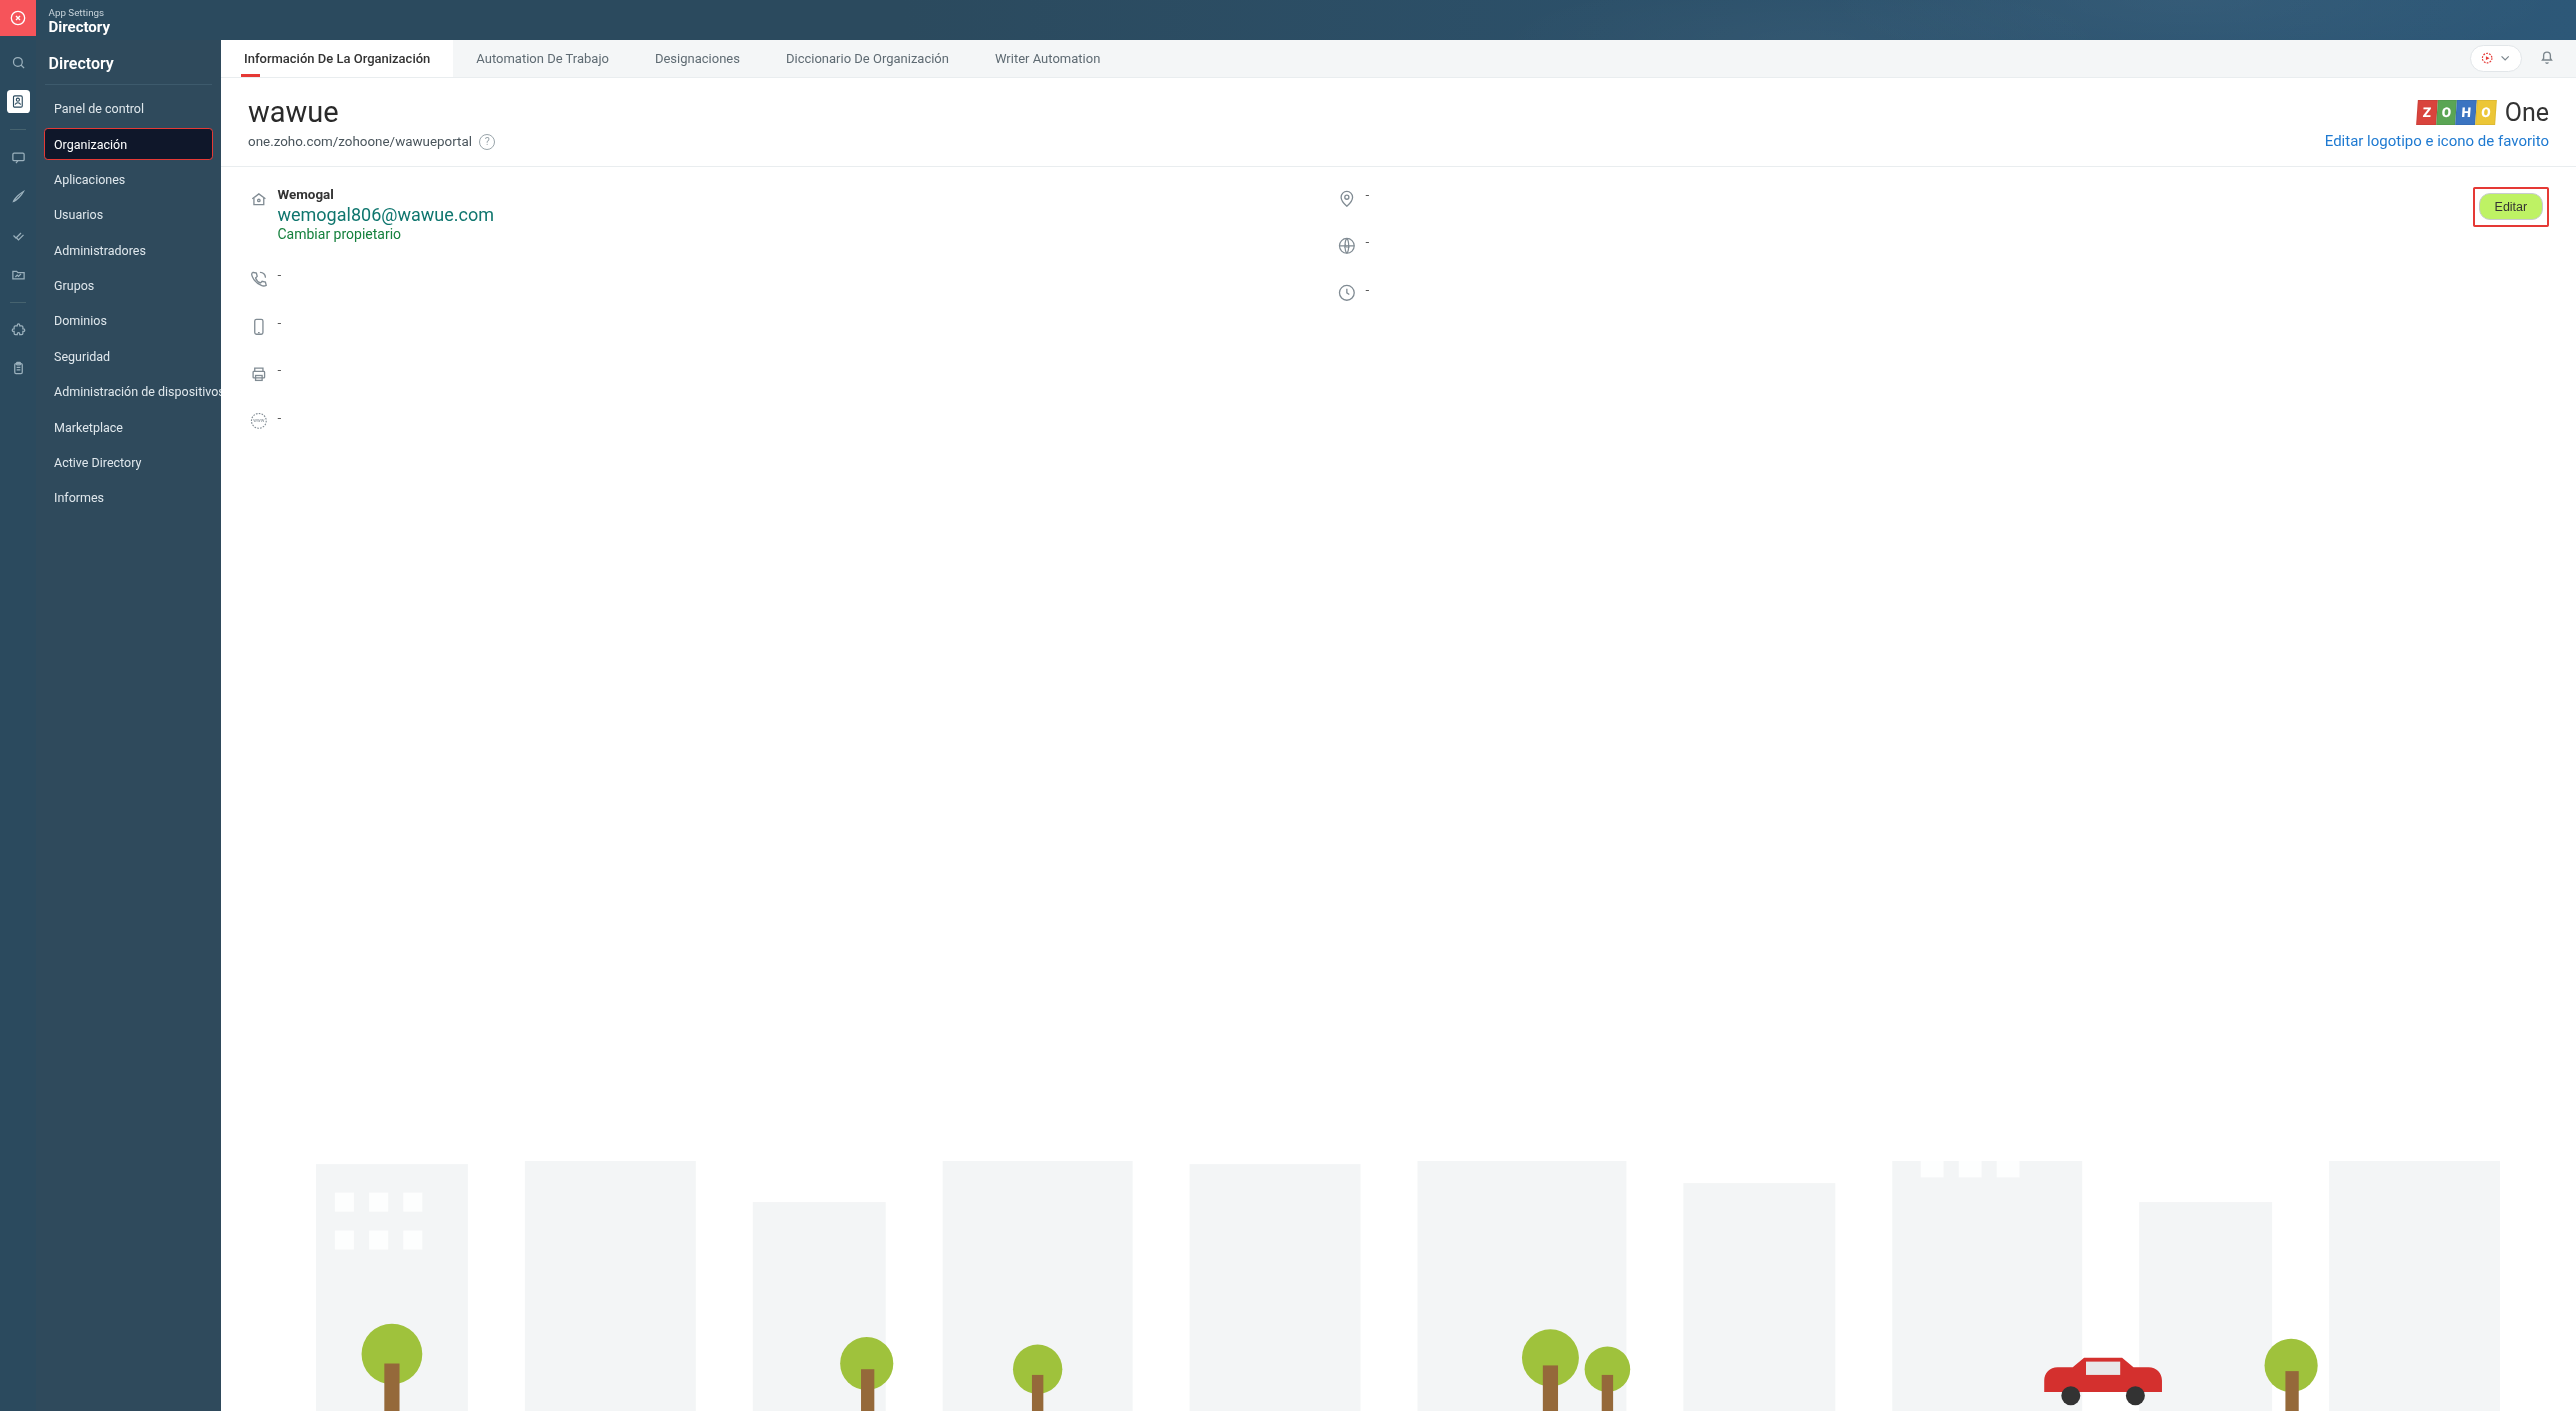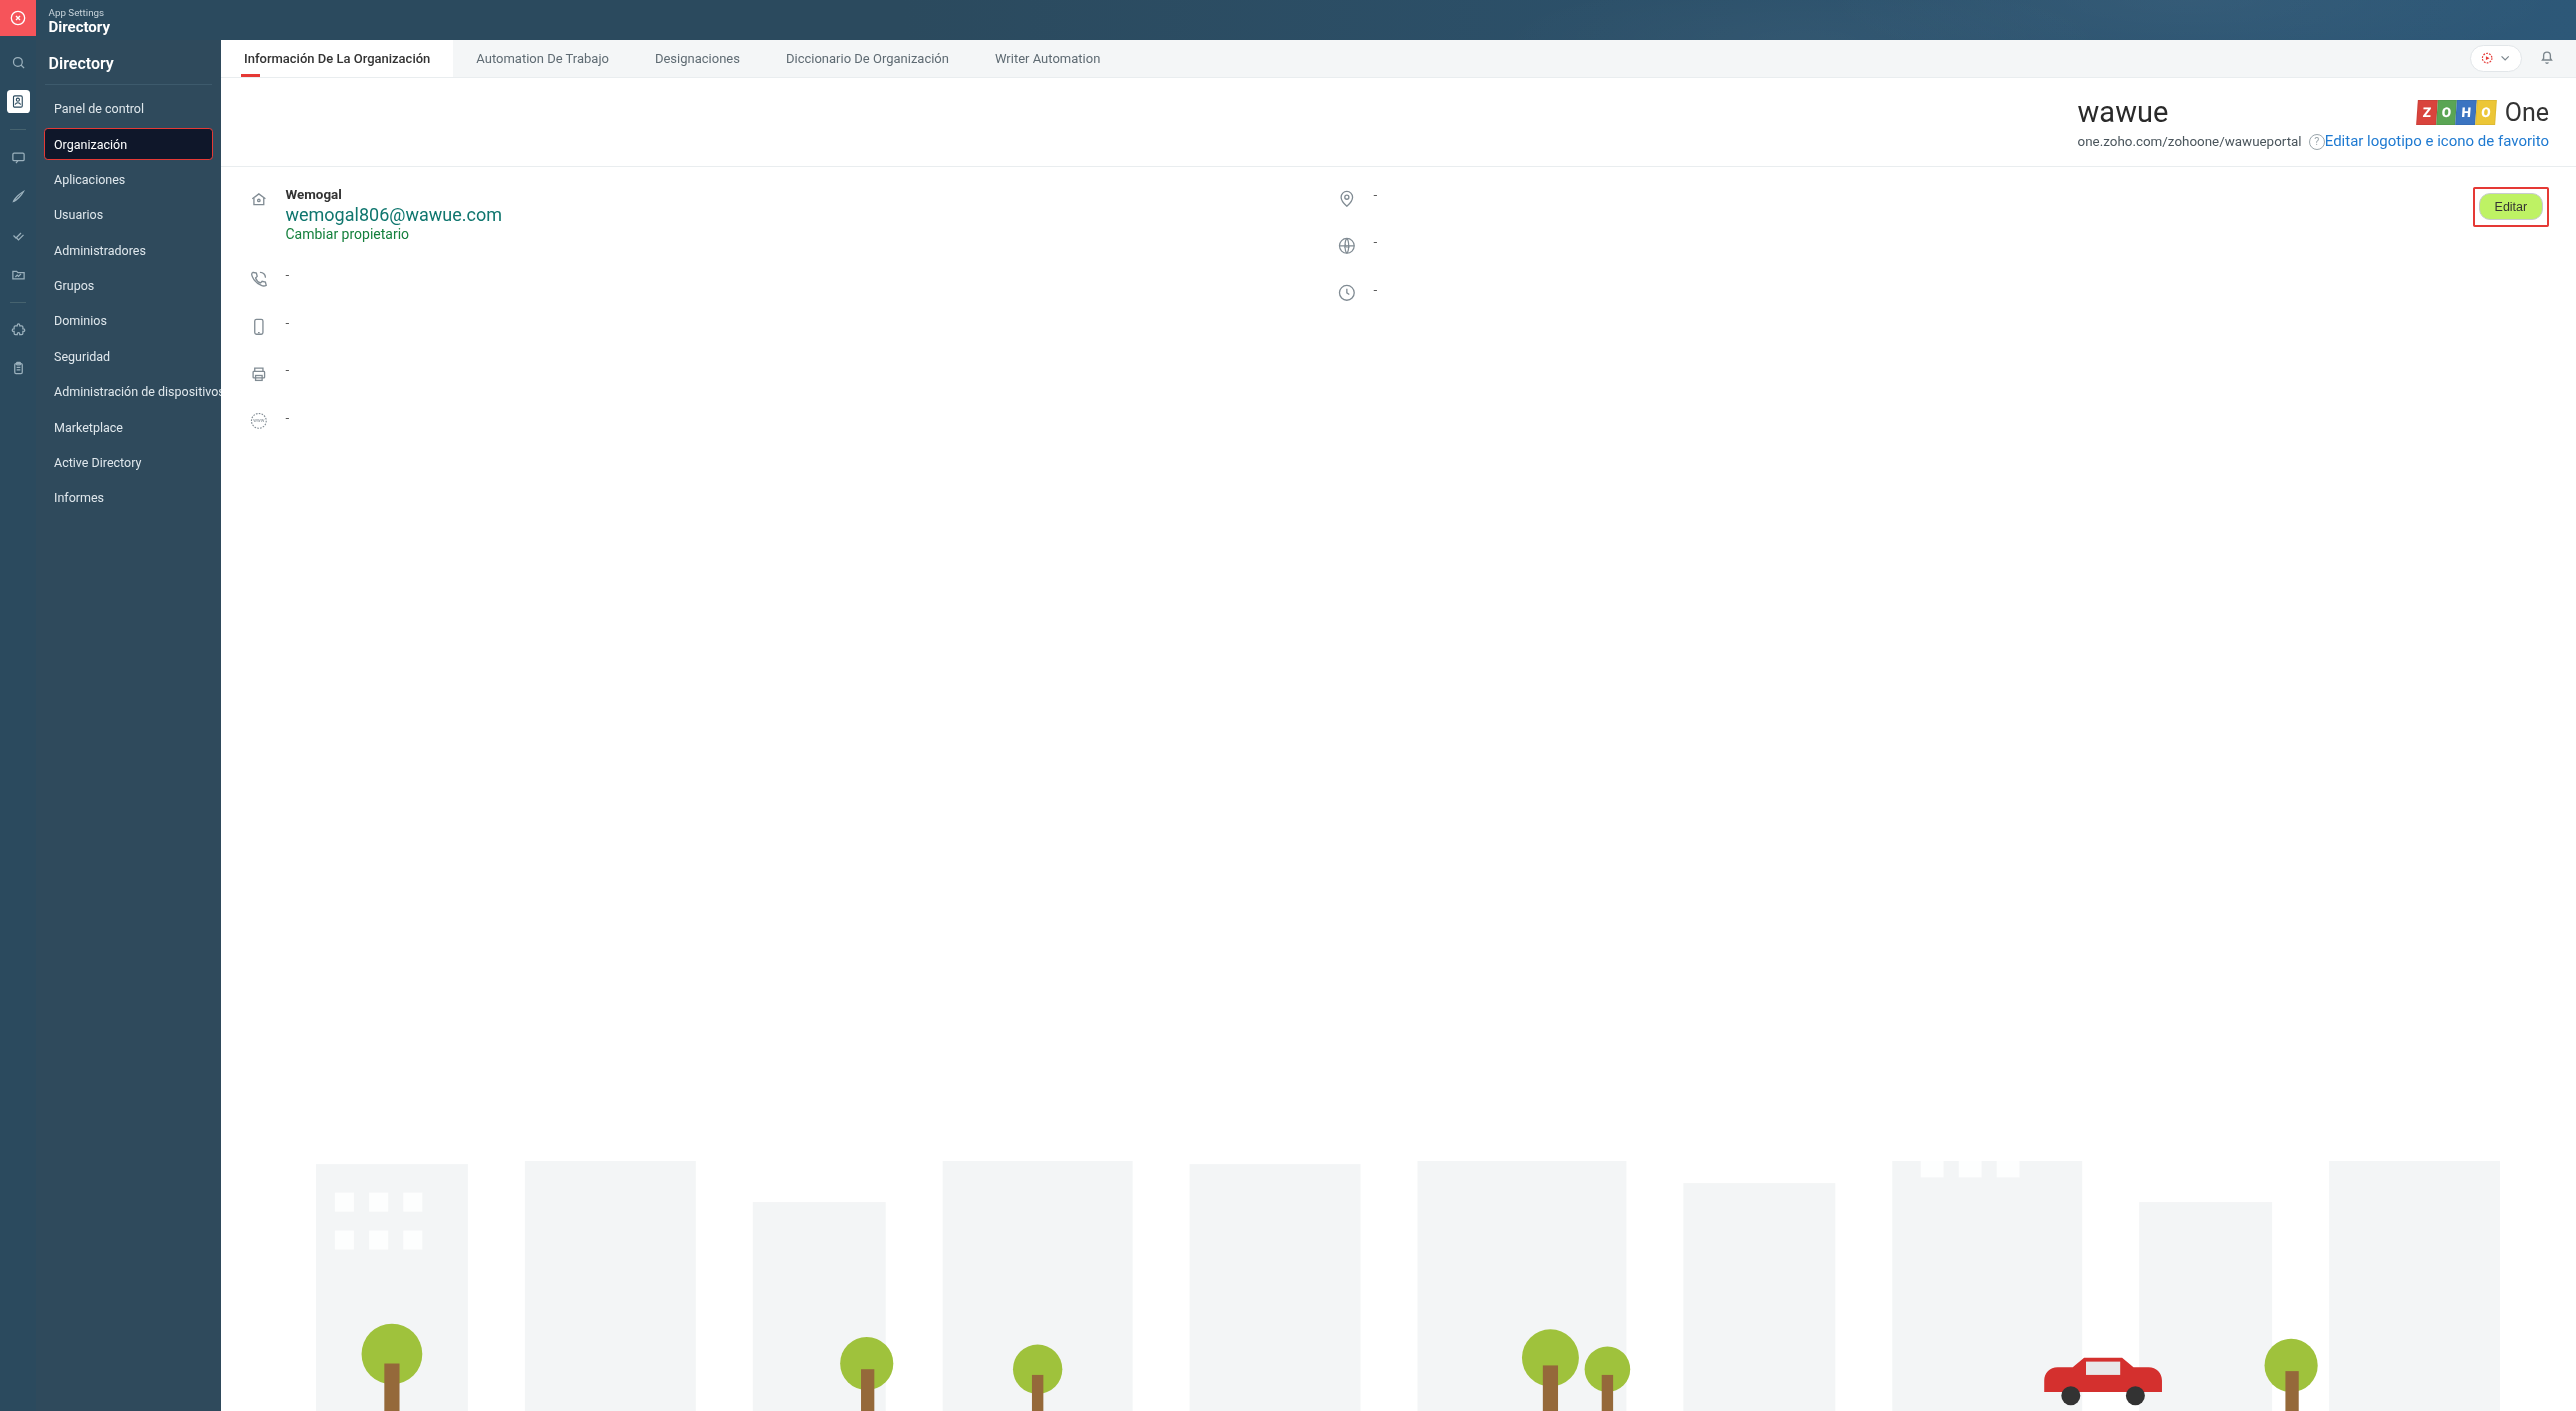--- a/index.html
+++ b/index.html
@@ -136,21 +136,21 @@
     border-radius:13.4px;
     cursor:pointer;
     color:#e53935;
   }
   .pill svg{ width:14.3px;height:14.3px;}
   .bell { color:#7a858c; cursor:pointer; }
   .bell svg{width:18px;height:18px;}
 
   
   .org-header {
-    display:flex; justify-content:flex-end; align-items:flex-start;
+    display:flex; justify-content:space-between; align-items:flex-start;
     padding: 19.7px 27px 16px 27px;
     border-bottom:0.9px solid #e9edef;
   }
   .org-name { font-size:29px; font-weight:400; color:#2a2a2a; line-height:1; margin-bottom:7.2px;}
   .org-url-row { display:flex; align-items:center; gap:7.2px; }
   .org-url { font-size:13.4px; color:#4a555c; }
   .help-circle {
     width:16px;height:16px;border:1.3px solid #9aa5ab;border-radius:50%;
     display:flex;align-items:center;justify-content:center;
     font-size:10.7px;color:#9aa5ab;cursor:pointer;
@@ -172,21 +172,21 @@
 
   
   .details {
     padding: 19.7px 27px;
     display:grid;
     grid-template-columns: minmax(358px,1fr) minmax(358px,1fr) 125px;
     column-gap: 27px;
     align-items:start;
   }
   .detail-col { display:flex; flex-direction:column; gap:25px; }
-  .detail-row { display:flex; gap:16px; align-items:flex-start; }
+  .detail-row { display:flex; gap:8px; align-items:flex-start; }
   .detail-icon {
     width:21.5px;height:21.5px;color:#808b93;flex-shrink:0;
     display:flex;align-items:center;justify-content:center;
     margin-top:0.9px;
   }
   .detail-icon svg{width:19.7px;height:19.7px;}
   .detail-body { display:flex; flex-direction:column; gap:1.8px; }
   .owner-name { font-size:13.4px; font-weight:700; color:#333; }
   .owner-email { font-size:18px; color:#0f766e; }
   .link { font-size:14px; color:#15803d; cursor:pointer; }

